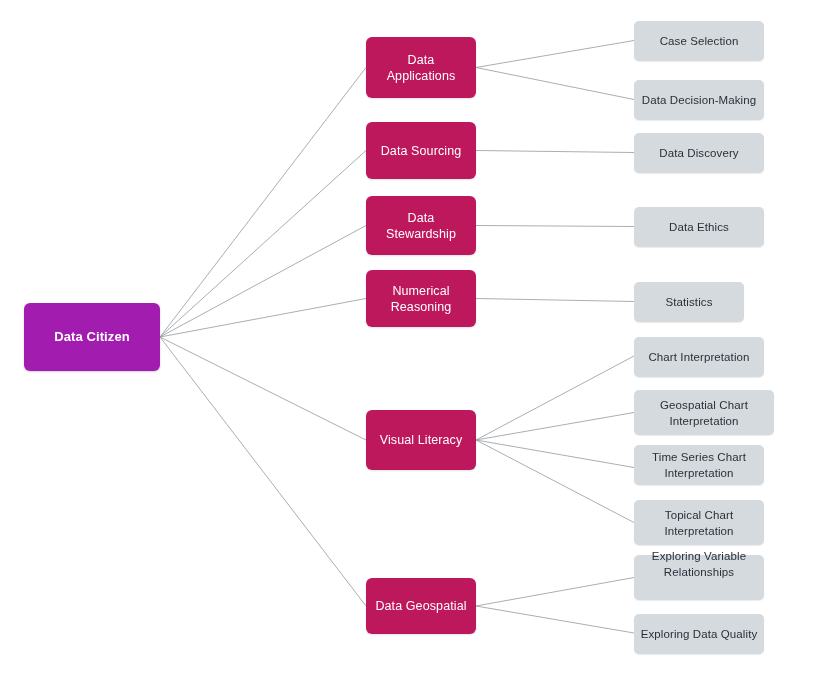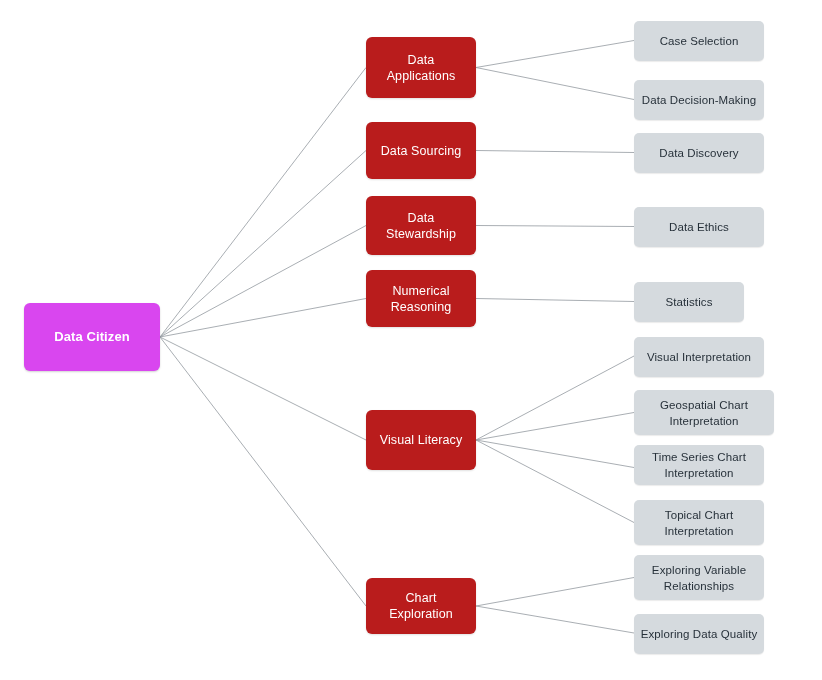--- a/index.html
+++ b/index.html
@@ -41,28 +41,28 @@
     align-items: center;
     justify-content: center;
     text-align: center;
     border-radius: 6px;
     line-height: 16px;
     letter-spacing: 0.1px;
     padding: 20px 6px;
     user-select: none;
   }
   .node-root {
-    background: #d946ef;
+    background: #a21caf;
     color: #ffffff;
     font-size: 13px;
     font-weight: bold;
     box-shadow: 0 1px 2px rgba(0,0,0,0.18);
   }
   .node-branch {
-    background: #b91c1c;
+    background: #be185d;
     color: #ffffff;
     font-size: 12.5px;
     font-weight: normal;
     box-shadow: 0 1px 2px rgba(0,0,0,0.12);
   }
   .node-leaf {
     background: #d5dade;
     color: #27313a;
     font-size: 11.5px;
     font-weight: normal;
@@ -128,38 +128,38 @@
         <span class="node-label">Numerical
 Reasoning</span>
       </div>
       <div class="node node-leaf" style="left: 634px; top: 282px; width: 110px; height: 39px;">
         <span class="node-label">Statistics</span>
       </div>
       <div class="node node-branch" style="left: 366px; top: 410px; width: 110px; height: 60px;">
         <span class="node-label">Visual Literacy</span>
       </div>
       <div class="node node-leaf" style="left: 634px; top: 337px; width: 130px; height: 38px;">
-        <span class="node-label">Visual Interpretation</span>
+        <span class="node-label">Chart Interpretation</span>
       </div>
       <div class="node node-leaf" style="left: 634px; top: 390px; width: 140px; height: 45px;">
         <span class="node-label">Geospatial Chart
 Interpretation</span>
       </div>
       <div class="node node-leaf" style="left: 634px; top: 445px; width: 130px; height: 33px;">
         <span class="node-label">Time Series Chart
 Interpretation</span>
       </div>
       <div class="node node-leaf" style="left: 634px; top: 500px; width: 130px; height: 45px;">
         <span class="node-label">Topical Chart
 Interpretation</span>
       </div>
       <div class="node node-branch" style="left: 366px; top: 578px; width: 110px; height: 56px;">
-        <span class="node-label">Chart Exploration</span>
+        <span class="node-label">Data Geospatial</span>
       </div>
-      <div class="node node-leaf" style="left: 634px; top: 555px; width: 130px; height: 45px;">
+      <div class="node node-leaf" style="left: 634px; top: 555px; width: 130px; height: 45px; align-items: flex-end;">
         <span class="node-label">Exploring Variable
 Relationships</span>
       </div>
       <div class="node node-leaf" style="left: 634px; top: 614px; width: 130px; height: 38px;">
         <span class="node-label">Exploring Data Quality</span>
       </div>
     </div>
 </div>
 
 </body></html>

